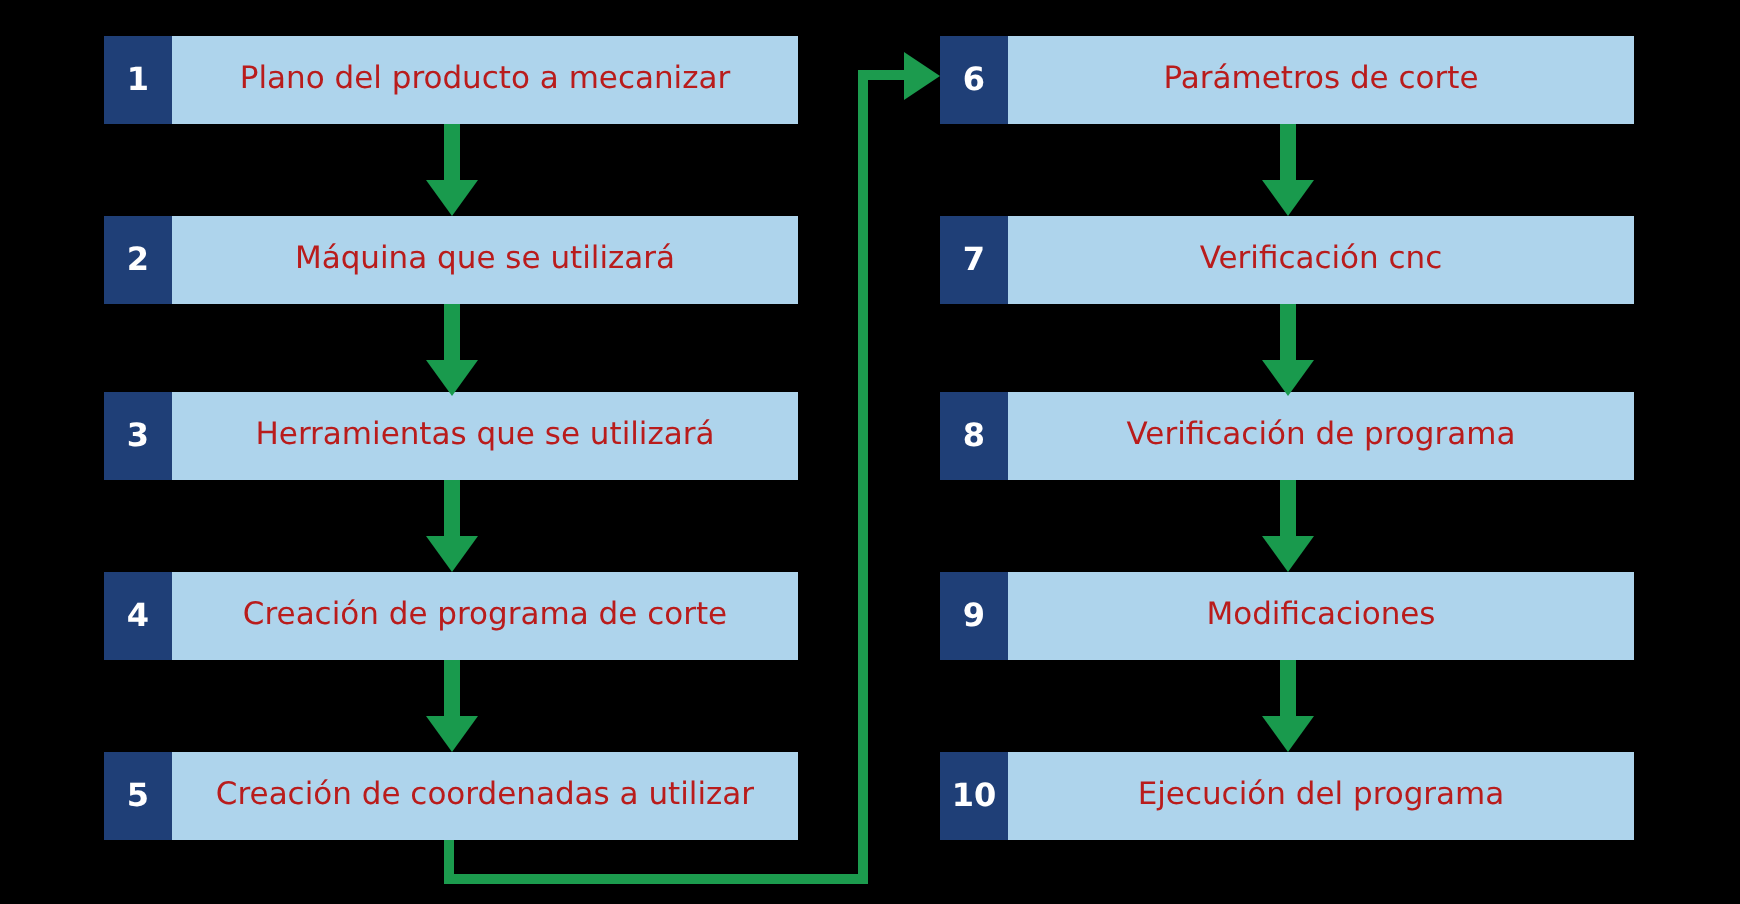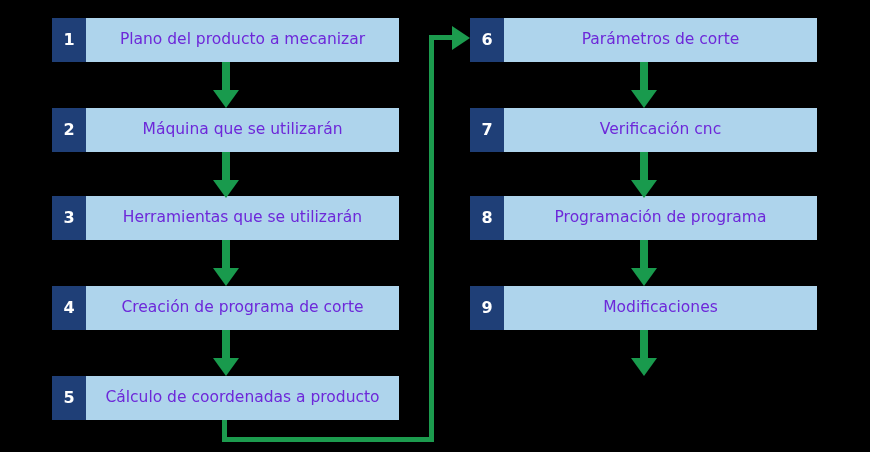--- a/index.html
+++ b/index.html
@@ -36,21 +36,21 @@
     font-size: 16px;
     font-weight: bold;
     display: flex;
     align-items: center;
     justify-content: center;
     line-height: 1;
   }
   .step-body {
     flex: 1 1 auto;
     background: #AED4EC;
-    color: #6d28d9;
+    color: #b91c1c;
     font-size: 15.5px;
     display: flex;
     align-items: center;
     justify-content: center;
     padding: 0 8px;
     box-sizing: border-box;
     line-height: 1;
   }
 
   
@@ -121,58 +121,62 @@
 
 <div id="canvas">
 
   <div class="step col-left row1">
     <div class="step-badge">1</div>
     <div class="step-body">Plano del producto a mecanizar</div>
   </div>
 
   <div class="step col-left row2">
     <div class="step-badge">2</div>
-    <div class="step-body">Máquina que se utilizarán</div>
+    <div class="step-body">Máquina que se utilizará</div>
   </div>
 
   <div class="step col-left row3">
     <div class="step-badge">3</div>
-    <div class="step-body">Herramientas que se utilizarán</div>
+    <div class="step-body">Herramientas que se utilizará</div>
   </div>
 
   <div class="step col-left row4">
     <div class="step-badge">4</div>
     <div class="step-body">Creación de programa de corte</div>
   </div>
 
   <div class="step col-left row5">
     <div class="step-badge">5</div>
-    <div class="step-body">Cálculo de coordenadas a producto</div>
+    <div class="step-body">Creación de coordenadas a utilizar</div>
   </div>
 
   <div class="step col-right row1">
     <div class="step-badge">6</div>
     <div class="step-body">Parámetros de corte</div>
   </div>
 
   <div class="step col-right row2">
     <div class="step-badge">7</div>
     <div class="step-body">Verificación cnc</div>
   </div>
 
   <div class="step col-right row3">
     <div class="step-badge">8</div>
-    <div class="step-body">Programación de programa</div>
+    <div class="step-body">Verificación de programa</div>
   </div>
 
   <div class="step col-right row4">
     <div class="step-badge">9</div>
     <div class="step-body">Modificaciones</div>
   </div>
 
+  <div class="step col-right row5">
+    <div class="step-badge">10</div>
+    <div class="step-body">Ejecución del programa</div>
+  </div>
 
   <div class="down-arrow arrow-left arr-a">
     <div class="shaft"></div>
     <div class="head"></div>
   </div>
   <div class="down-arrow arrow-left arr-b">
     <div class="shaft"></div>
     <div class="head"></div>
   </div>
   <div class="down-arrow arrow-left arr-c">

